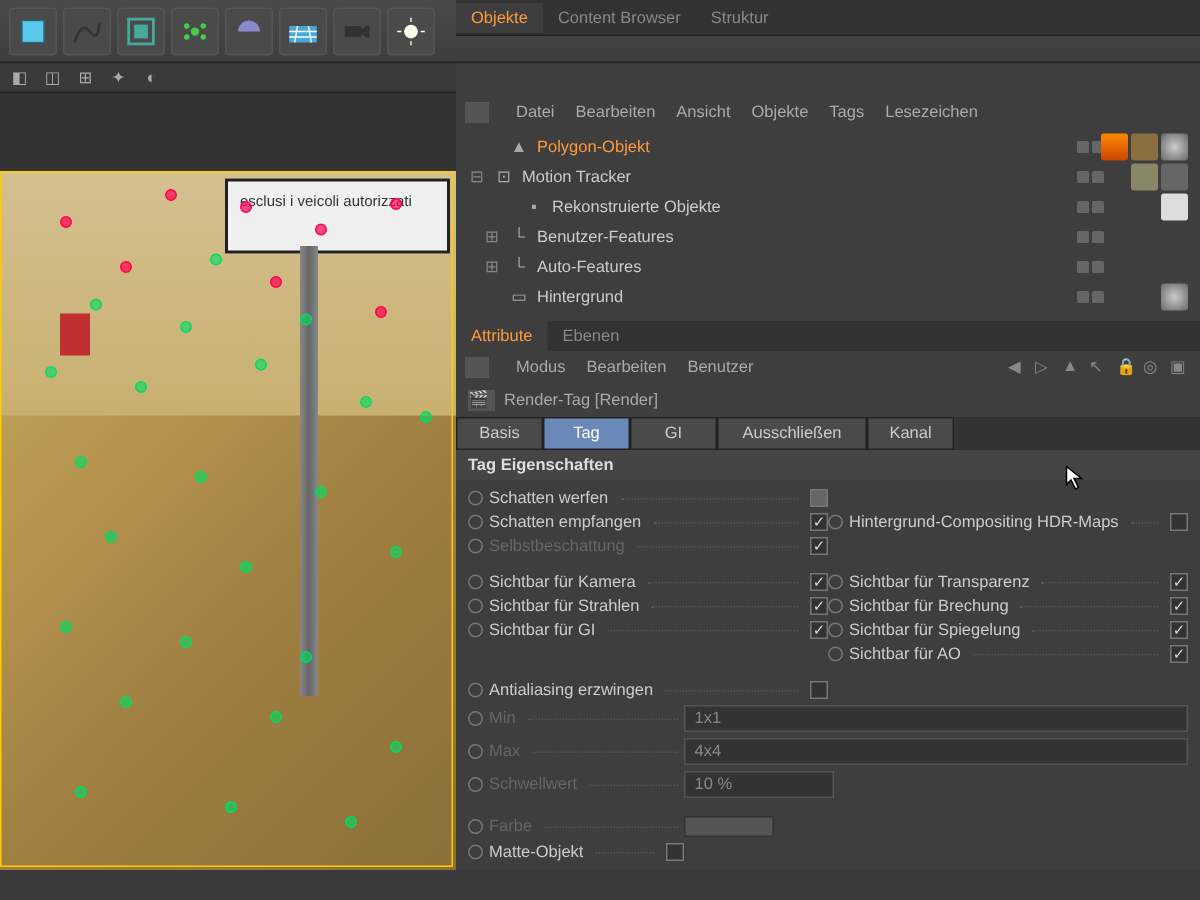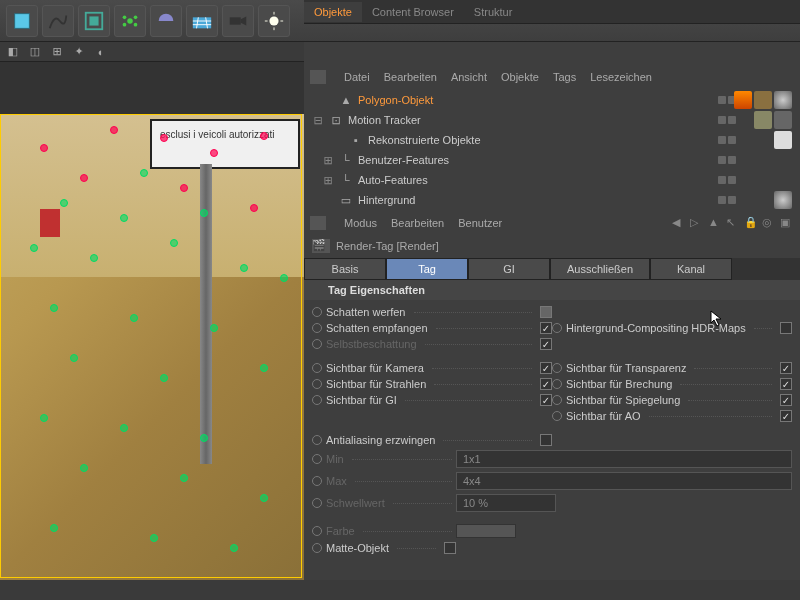--- a/index.html
+++ b/index.html
@@ -37,23 +37,23 @@
 .h-dot{width:8px;height:8px;background:#666;border-radius:1px}
 .h-tags{position:absolute;right:8px;display:flex;gap:2px}
 .h-tag{width:18px;height:18px;background:#555;border-radius:2px}
 .section-tab-bar{height:22px;background:#333;display:flex;align-items:center;margin-top:4px}
 .attr-menu{height:22px;display:flex;align-items:center;padding:0 6px;gap:14px;justify-content:space-between}
 .attr-menu-left{display:flex;gap:14px;align-items:center}
 .attr-menu-right{display:flex;gap:4px;align-items:center}
 .nav-icon{width:14px;height:14px;cursor:pointer;color:#888}
 .attr-header{height:24px;background:#3e3e3e;display:flex;align-items:center;padding:0 8px;gap:6px}
 .attr-tabs{height:22px;display:flex;background:#333}
-.attr-tab{flex:0 0 auto;padding:4px 0;text-align:center;background:#4a4a4a;border:1px solid #222;cursor:pointer;color:#ccc;width:82px}
+.attr-tab{flex:0 0 auto;padding:4px 0;text-align:center;background:#4a4a4a;border:1px solid #222;cursor:pointer;color:#ccc;width:58px}
 .attr-tab.active{background:#6a88b8;color:#fff}
-.section-title{padding:4px 24px;background:#454545;color:#ddd;font-weight:bold}
+.section-title{padding:4px 8px;background:#454545;color:#ddd;font-weight:bold}
 .props{padding:4px 8px}
 .prop-row{display:flex;padding:2px 0;align-items:center}
 .prop-col{width:50%;display:flex;align-items:center;gap:4px}
 .radio{width:10px;height:10px;border:1px solid #777;border-radius:50%;flex-shrink:0}
 .prop-label{color:#ccc;white-space:nowrap;overflow:hidden}
 .prop-label.dim{color:#666}
 .dots{flex:1;border-bottom:1px dotted #555;margin:0 4px;min-width:8px}
 .chk{width:12px;height:12px;border:1px solid #777;background:#333;display:flex;align-items:center;justify-content:center;flex-shrink:0}
 .chk.on::after{content:"✓";color:#ddd;font-size:10px}
 .chk.half{background:#666}
@@ -262,20 +262,24 @@
         <div class="h-dots">
             <div class="h-dot"></div>
             <div class="h-dot"></div>
           </div>
         <div class="h-tags">
             <div class="h-tag" style="background:radial-gradient(#ccc,#666)"></div>
           </div>
       </div>
     </div>
 
+    <div class="section-tab-bar">
+      <div class="tab active">Attribute</div>
+      <div class="tab">Ebenen</div>
+    </div>
     <div class="attr-menu">
       <div class="attr-menu-left">
         <div class="menu-icon"></div>
         <span>Modus</span>
         <span>Bearbeiten</span>
         <span>Benutzer</span>
       </div>
       <div class="attr-menu-right">
         <span class="nav-icon">◀</span>
         <span class="nav-icon">▷</span>

